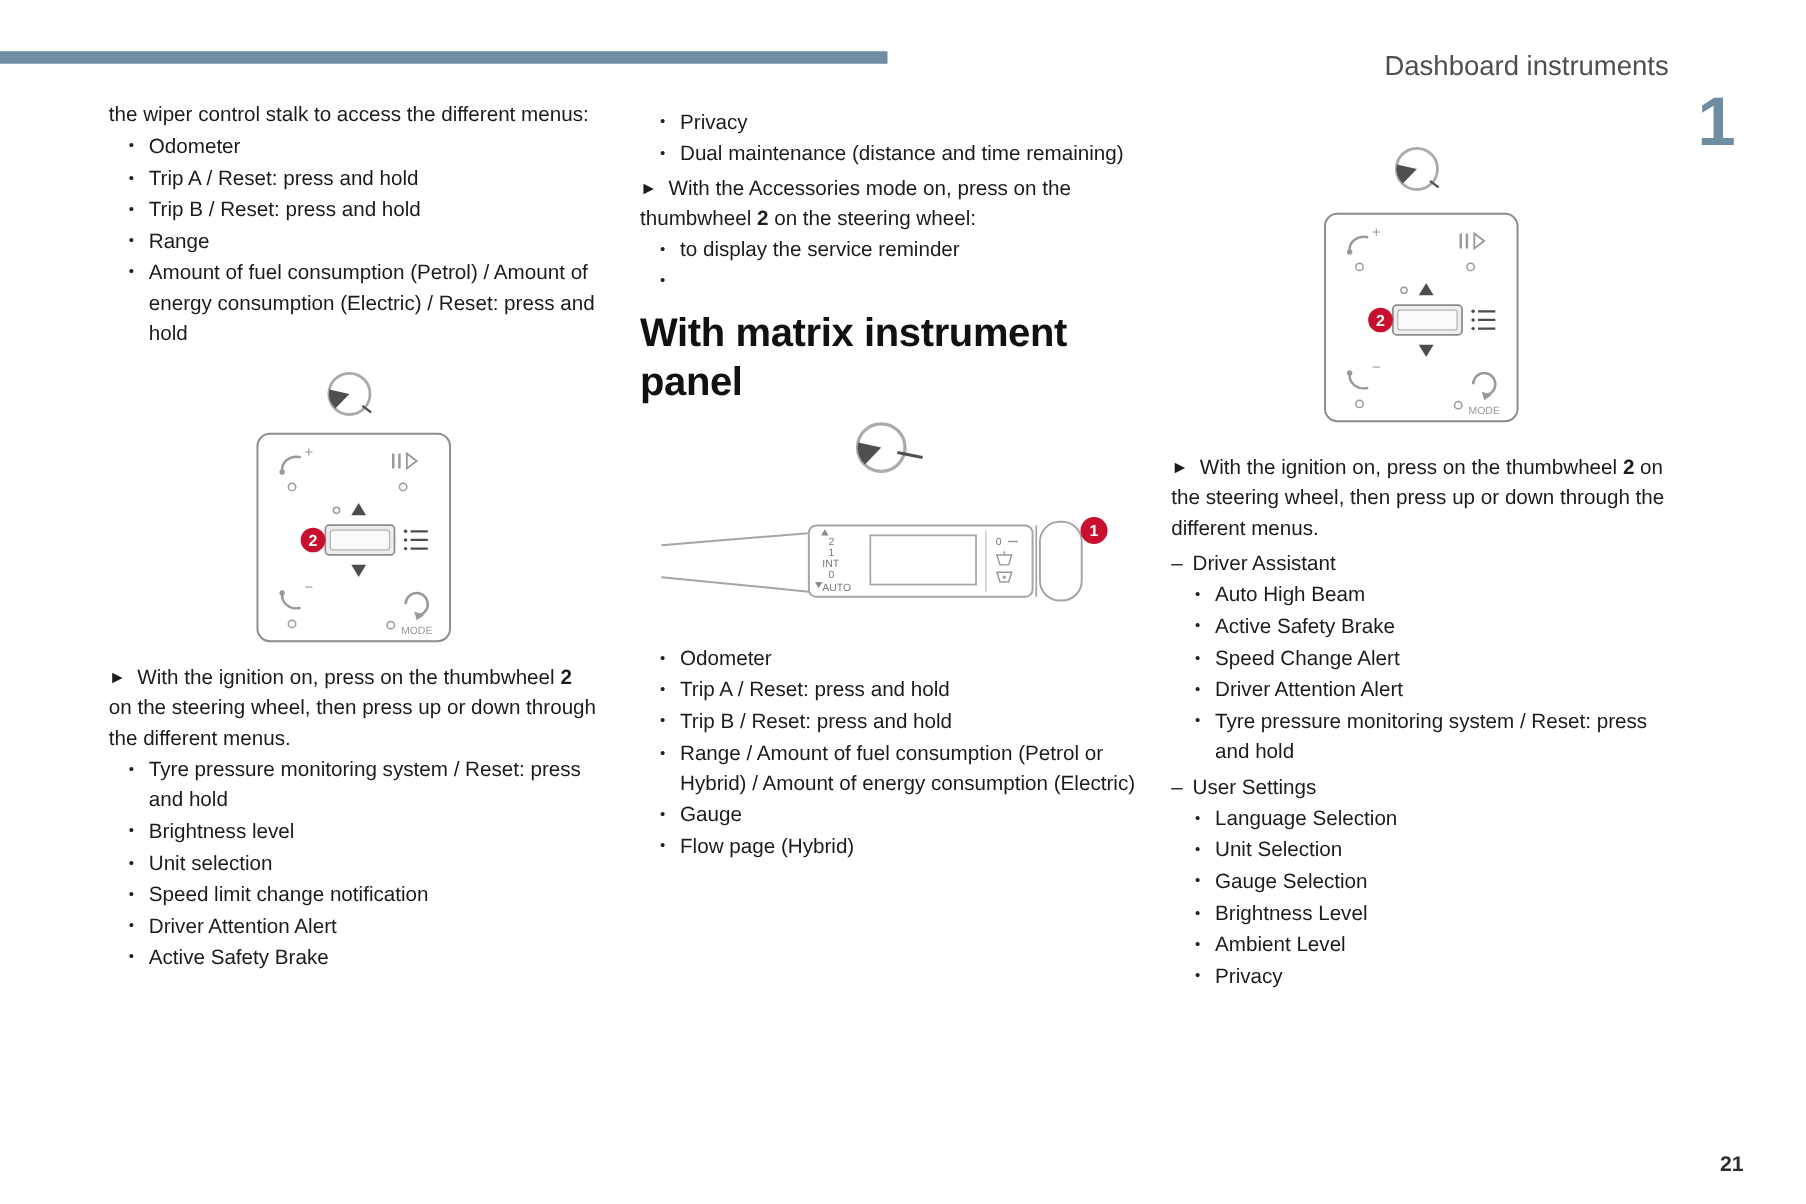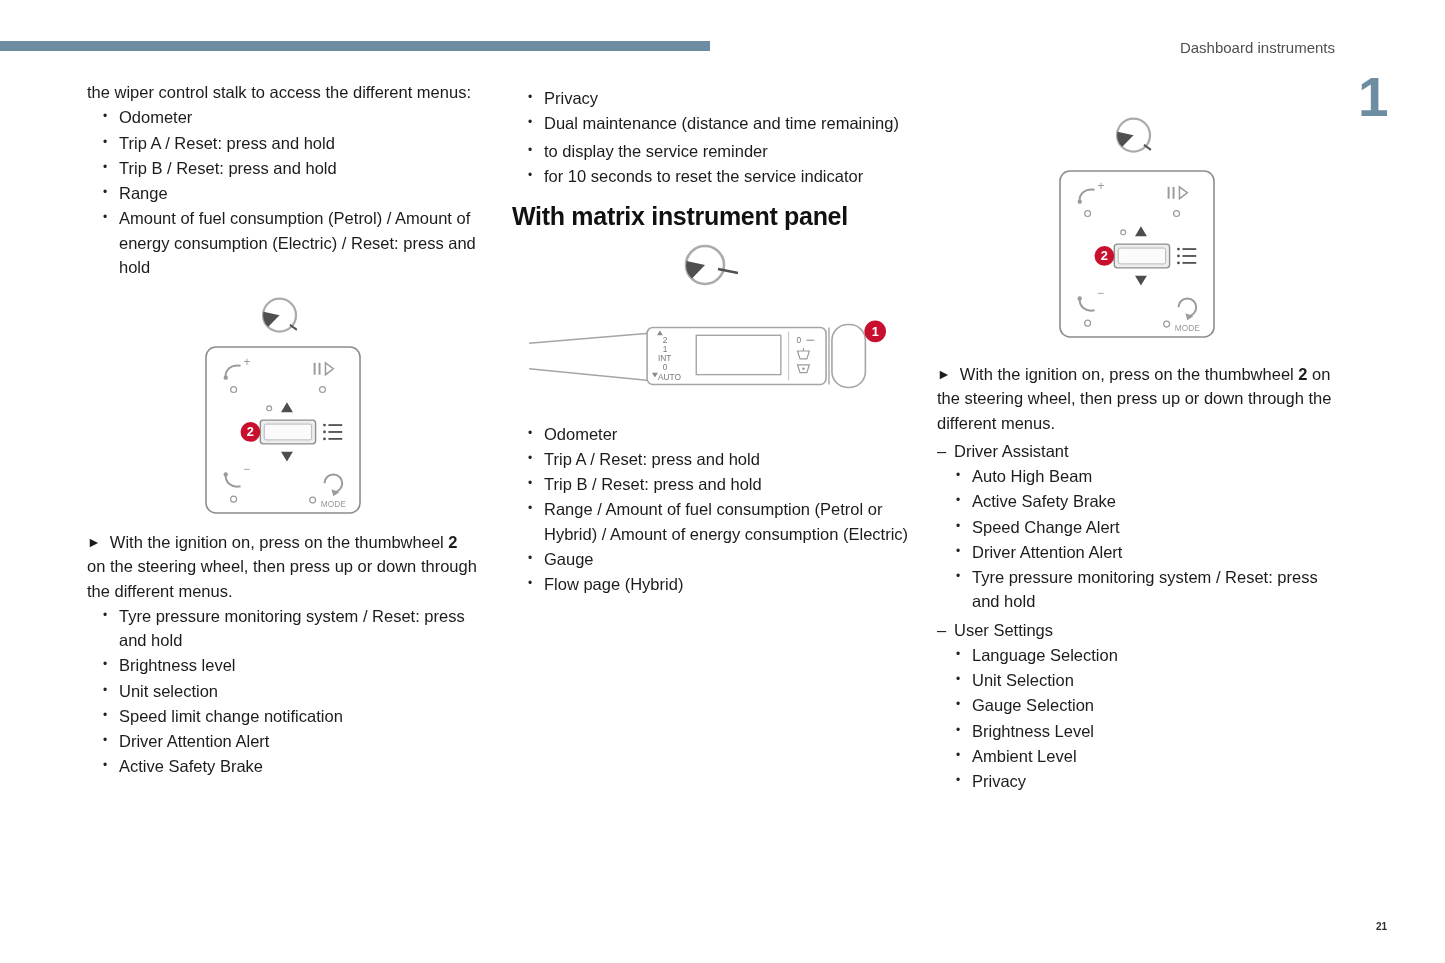--- a/index.html
+++ b/index.html
@@ -1,32 +1,32 @@
 <!DOCTYPE html>
 <html><head>
 <meta charset="utf-8">
 <style>
   *{box-sizing:border-box;margin:0;padding:0}
   html,body{width:1445px;height:963px;background:#ffffff;font-family:"Liberation Sans",sans-serif;color:#1c1c1c;overflow:hidden}
   body{position:relative;font-size:16.5px;line-height:1.47}
   .topbar{position:absolute;left:0;top:41px;width:710px;height:10px;background:#6f8da2}
-  .header-title{position:absolute;top:37px;right:110px;font-size:15px;color:#4f4f4f}
+  .header-title{position:absolute;top:37px;right:110px;font-size:22px;color:#4f4f4f}
   .chapter-num{position:absolute;top:70px;left:1358px;font-size:55px;font-weight:700;color:#6f8da2;line-height:1}
-  .page-num{position:absolute;top:920px;left:1376px;font-size:10px;font-weight:700;color:#2e2e2e}
+  .page-num{position:absolute;top:920px;left:1376px;font-size:17px;font-weight:700;color:#2e2e2e}
   .col{position:absolute}
   .col1{left:87px;top:80px;width:392px}
   .col2{left:512px;top:86px;width:397px}
   .col3{left:937px;top:112px;width:400px}
   p.body-text{margin:0}
   ul.blist{list-style:none;margin:1px 0 3px 16px}
   ul.blist li{display:flex;margin:0 0 1px}
   .bullet{flex:0 0 16px;font-size:12px;padding-top:3px;color:#222}
   .action{margin:2px 0 1px}
   .arr{font-size:14px;margin-right:9px;position:relative;top:-1px}
-  .h2{font-size:25px;line-height:1.22;font-weight:700;margin:13px 0 10px;max-width:345px;letter-spacing:-.3px;color:#111}
+  .h2{font-size:32px;line-height:1.22;font-weight:700;margin:13px 0 10px;max-width:345px;letter-spacing:-.3px;color:#111}
   .fig{display:flex;justify-content:center}
   .fig-wheel{margin:13px 0 4px}
   .fig-panel{margin:2px 0 14px}
   .fig-panel3{margin:4px 0 22px}
   .fig-stalk{margin:4px 0 10px}
   .dash-row{display:flex;margin:4px 0 1px}
   .dash{flex:0 0 17px}
   ul.sub{margin-left:19px}
   b{font-weight:700}
   svg{display:block}
@@ -157,29 +157,31 @@
       <li>
       <span class="bullet">•</span>
       <span>Privacy</span>
     </li>
       <li>
       <span class="bullet">•</span>
       <span>Dual maintenance (distance and time remaining)</span>
     </li>
     </ul>
 
+  <p class="action">
+    <span class="arr">►</span><span>With the Accessories mode on, press on the thumbwheel </span><b>2</b><span> on the steering wheel:</span>
+  </p>
 
   <ul class="blist">
       <li>
       <span class="bullet">•</span>
       <span>to display the service reminder</span>
     </li>
       <li>
       <span class="bullet">•</span>
-      <span>for 10 seconds to reset the service indicator</span>
     </li>
     </ul>
 
   <h2 class="h2">With matrix instrument panel</h2>
 
   <div class="fig" style="margin:8px 0 2px">
     <svg width="60" height="48" viewBox="0 0 60 48">
       <circle cx="24" cy="23" r="19" fill="#fff" stroke="#ababab" stroke-width="2.6"></circle>
       <path d="M24 23 L5.5 19 A19 19 0 0 0 11 36.5 Z" fill="#4f4f4f"></path>
       <line x1="37" y1="27" x2="57" y2="31" stroke="#4f4f4f" stroke-width="2.4"></line>

